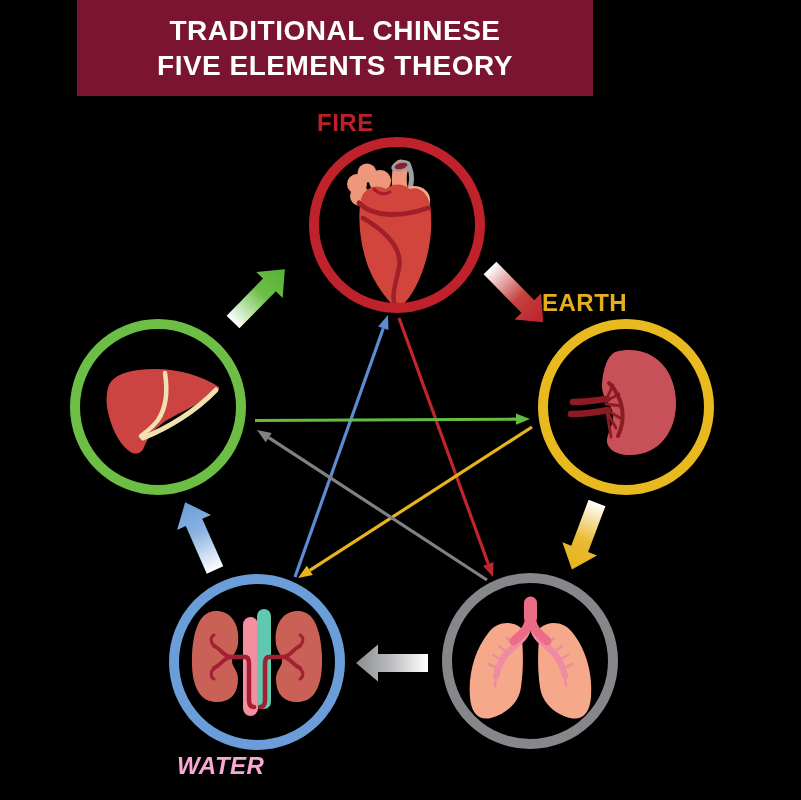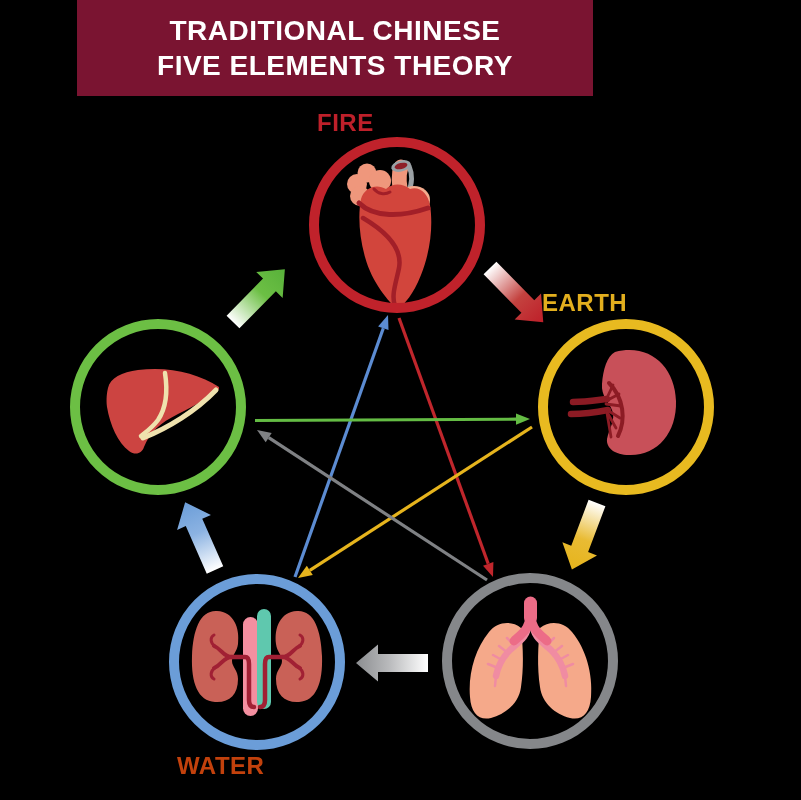--- a/index.html
+++ b/index.html
@@ -44,21 +44,21 @@
     position: absolute;
     width: 160px;
     text-align: left;
     font-weight: bold;
     font-size: 24px;
     letter-spacing: 0.5px;
   }
   .lbl-fire  { left: 317px; top: 109px; color: #be202a; }
   .lbl-earth { left: 522px; top: 289px; color: #e3af1e; margin-left: 20px; }
   .lbl-wood  { left:  75px; top: 286px; color: #68bd3f; }
-  .lbl-water { left: 177px; top: 752px; color: #c2410c; }
+  .lbl-water { left: 177px; top: 752px; color: #f9a8d4; font-style: italic; }
 </style>
 </head>
 <body>
 
 <div class="canvas">
 
   <div class="banner">
     <div>TRADITIONAL CHINESE</div>
     <div>FIVE ELEMENTS THEORY</div>
   </div>

